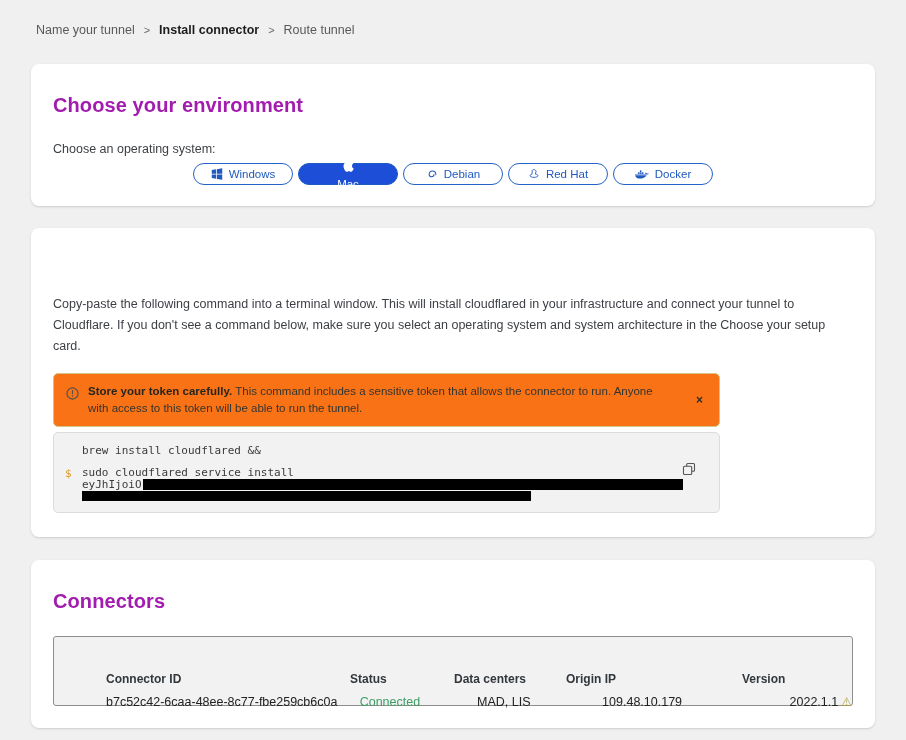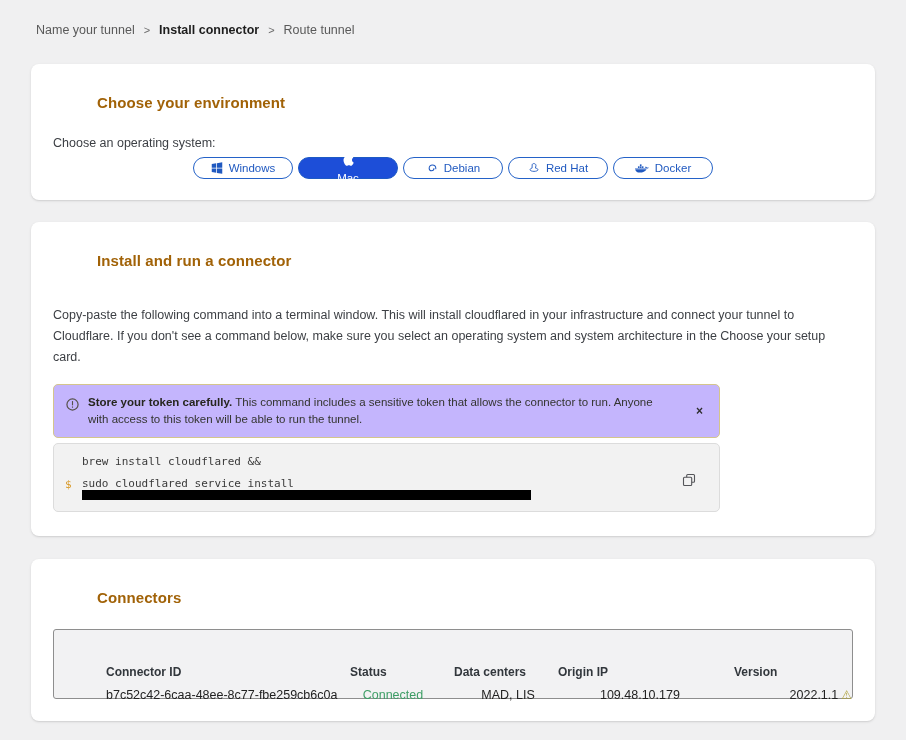--- a/index.html
+++ b/index.html
@@ -25,25 +25,24 @@
 
   
   .card {
     background: #ffffff;
     width: 844px;
     margin-left: 31px;
     border-radius: 8px;
     box-shadow: 0 1px 3px rgba(0,0,0,0.10), 0 1px 1px rgba(0,0,0,0.05);
   }
   .card-title {
-    font-size: 15px;
+    font-size: 20px;
     font-weight: bold;
-    color: #a16207;
+    color: #a21caf;
     letter-spacing: .1px;
-    margin-left: 44px;
   }
 
   
   #env-card { margin-top: 27px; padding: 30px 22px 21px 22px; }
   .os-label { margin-top: 25px; font-size: 12.5px; color: #3c3f44; }
   .os-row { margin-top: 7px; display: flex; gap: 5px; justify-content: center; }
   .os-btn {
     width: 100px; height: 22px;
     border: 1px solid #2462c8;
     border-radius: 11px;
@@ -63,21 +62,21 @@
   .install-desc {
     margin-top: 36px;
     font-size: 12.5px;
     line-height: 21px;
     color: #3c3f44;
     width: 794px;
   }
   .warning-banner {
     margin-top: 16px;
     width: 667px;
-    background: #c4b5fd;
+    background: #f97316;
     border: 1px solid #d4c58c;
     border-radius: 5px;
     padding: 9px 12px 9px 12px;
     display: flex;
     align-items: flex-start;
   }
   .warning-icon { margin-top: 3px; flex: 0 0 13px; }
   .warning-text {
     flex: 1;
     margin-left: 9px;
@@ -140,21 +139,21 @@
     padding-left: 52px;
     display: flex;
     flex-direction: column;
     justify-content: center;
   }
   .conn-row { display: flex; align-items: baseline; margin-top: 39px; }
   .conn-row.header { font-size: 12px; font-weight: bold; color: #32373c; }
   .conn-row.data { margin-top: 9px; font-size: 12.5px; color: #222; gap: 16px; }
   .col-id { width: 244px; }
   .col-status { width: 104px; }
-  .col-dc { width: 104px; }
+  .col-dc { width: 112px; }
   .col-ip { width: 176px; }
   .col-version { flex: 1; }
   .status-connected { color: #3e9e66; }
   .version-warning { color: #b0a23a; font-size: 12px; margin-left: 3px; }
 </style>
 </head>
 <body>
 
 <nav class="breadcrumb">
   <span class="crumb">Name your tunnel</span>
@@ -219,21 +218,20 @@
             </g>
           </svg>
       </span>
       <span>Docker</span>
     </button>
 
   </div>
 </section>
 
 <section class="card" id="install-card">
-  <h2 class="card-title">Install and run a connector</h2>
   <p class="install-desc">Copy-paste the following command into a terminal window. This will install cloudflared in your infrastructure and connect your tunnel to Cloudflare. If you don't see a command below, make sure you select an operating system and system architecture in the Choose your setup card.</p>
 
   <div class="warning-banner">
     <span class="warning-icon">
       <svg width="13" height="13" viewBox="0 0 14 14">
           <circle cx="7" cy="7" r="6" fill="none" stroke="#56514a" stroke-width="1.3"></circle>
           <rect x="6.4" y="3.3" width="1.2" height="4.6" fill="#56514a"></rect>
           <rect x="6.4" y="9.1" width="1.2" height="1.4" fill="#56514a"></rect>
         </svg>
     </span>
@@ -241,20 +239,21 @@
       <b>Store your token carefully.</b>
       <span>This command includes a sensitive token that allows the connector to run. Anyone with access to this token will be able to run the tunnel.</span>
     </span>
     <span class="warning-close">×</span>
   </div>
 
   <div class="code-block">
     <div class="code-line first">brew install cloudflared &amp;&amp;</div>
     <span class="code-prompt">$</span>
     <div class="code-line">sudo cloudflared service install</div>
+    <div class="code-line"><span>eyJhIjoiO</span><span class="redact-bar bar1"></span></div>
     <span class="redact-bar bar2"></span>
     <span class="copy-btn">
       <svg width="14" height="14" viewBox="0 0 14 14" fill="none" stroke="#55565a" stroke-width="1.1">
           <rect x="1.5" y="4.3" width="8.2" height="8.2" rx="1"></rect>
           <path d="M4.7 4.3V2.5a1 1 0 0 1 1-1h5.8a1 1 0 0 1 1 1v5.8a1 1 0 0 1-1 1H9.7"></path>
         </svg>
     </span>
   </div>
 </section>
 

